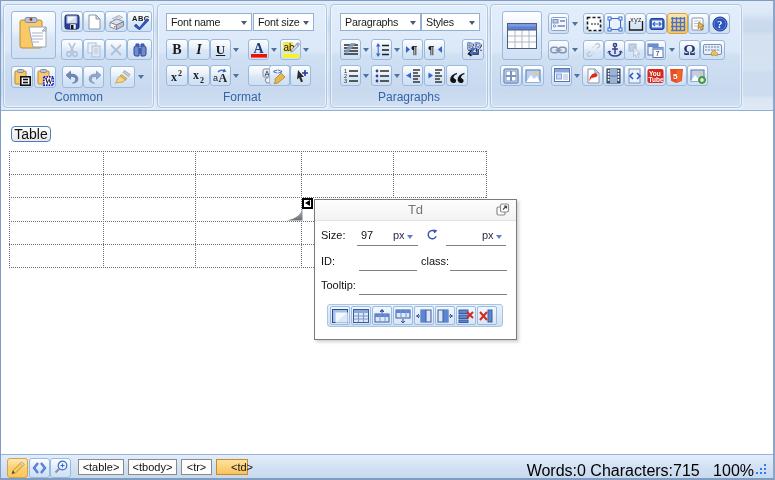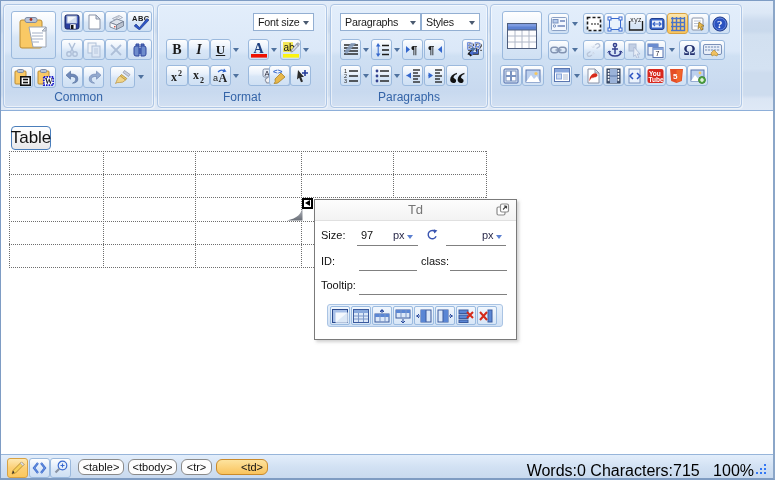--- a/index.html
+++ b/index.html
@@ -42,21 +42,21 @@
 #edit { position:absolute; left:0; top:111px; width:773px; height:342px; background:#fff; }
 
 #status {
   position:absolute; left:0; top:453px; width:773px; height:25px;
   background:linear-gradient(#e3eefb, #d2e1f3 50%, #c8d9ee);
   border-top:1px solid #97b5da;
 }
 .tagbtn {
   position:absolute; top:4px; height:16px; border:1px solid #8a8a8a; background:#fdfdfd;
   font-size:11px; color:#111; display:flex; align-items:center; justify-content:center;
-  border-radius:6px;
+  border-radius:0;
 }
 .tagbtn.active { background:linear-gradient(#fde39e,#f9c35d); border-color:#c98a2c; }
 .sbtn {
   position:absolute; top:3px; width:21px; height:20px; border:1px solid #9bb9dd; border-radius:3px;
   background:linear-gradient(#fefefe, #dce9f8 55%, #cfe0f3);
   display:flex; align-items:center; justify-content:center;
 }
 .sbtn.active { background:linear-gradient(#fee9b4 0%,#fcd077 50%,#fbc85e 100%); border-color:#d8a243; }
 #stats { position:absolute; right:20px; top:7px; font-size:16px; color:#000; }
 .hline { position:absolute; left:0; width:478px; height:1px; background:repeating-linear-gradient(90deg,#6e6e6e 0 1px,transparent 1px 2px); }
@@ -215,20 +215,21 @@
           <path d="M7.5 5.5 L12.8 9.5 L11.5 11 L6.2 7 Z" fill="#e8c868" stroke="#a8822a" stroke-width="0.7"></path>
           <path d="M6.2 7 L11.5 11 Q9 14 5.5 13.5 Q3 13.2 1.5 14.5 Q2.5 12.5 3.2 10.5 Q4 8 6.2 7 Z" fill="#f0d488" stroke="#b89040" stroke-width="0.7"></path>
         </svg>
       </div>
       <div class="btn noborder" style="left:131px; top:61px; width:12px; height:22px;">
           <div class="arr"></div>
         </div>
     </div>
     <div class="group" id="g-format" style="left:156px; width:170px;">
         <div class="glabel">Format</div>
+      <div class="dd" style="left:8px; top:8px; width:86px;">Font name<div class="arr"></div></div>
       <div class="dd" style="left:95px; top:8px; width:61px;">Font size<div class="arr"></div></div>
 
       <div class="btn" style="left:8px; top:34px; width:22px; height:21px;">
           <span class="txticon" style="font-size:14px;">B</span>
         </div>
       <div class="btn" style="left:30px; top:34px; width:22px; height:21px;">
           <span class="txticon" style="font-size:14px; font-style:italic;">I</span>
         </div>
       <div class="btn" style="left:52px; top:34px; width:21px; height:21px;">
           <span class="txticon" style="font-size:13px; text-decoration:underline;">U</span>
@@ -688,21 +689,21 @@
           <path d="M1 13 L5 7 L8 10.5 L10 8.5 L13 13 Z" fill="#fff"></path>
           <circle cx="10" cy="5" r="1.4" fill="#f6c860"></circle>
           <circle cx="12" cy="12" r="3.4" fill="#58b048" stroke="#3a8030"></circle>
           <path d="M12 10 v4 M10 12 h4" stroke="#fff" stroke-width="1.2"></path>
         </svg>
       </div>
     </div>
   </div>
   <div id="edit">
 
-    <div style="position:absolute; left:10px; top:14px; width:40px; height:24px; border:1px solid #4a7ebb; border-radius:4px 4px 4px 4px; background:linear-gradient(#ffffff,#e8e8ea); font-size:17px; color:#111; display:flex; align-items:center; justify-content:center;">Table</div>
+    <div style="position:absolute; left:10px; top:14px; width:40px; height:16px; border:1px solid #4a7ebb; border-radius:4px 4px 4px 4px; background:linear-gradient(#ffffff,#e8e8ea); font-size:14px; color:#111; display:flex; align-items:center; justify-content:center;">Table</div>
 
     <div id="ttable" style="position:absolute; left:8px; top:39px; width:478px; height:117px;">
       <div class="hline" style="top:0;"></div>
       <div class="hline" style="top:23px;"></div>
       <div class="hline" style="top:46px;"></div>
       <div class="hline" style="top:70px;"></div>
       <div class="hline" style="top:93px;"></div>
       <div class="hline" style="top:116px;"></div>
       <div class="vline" style="left:0;"></div>
       <div class="vline" style="left:94px;"></div>
@@ -845,21 +846,21 @@
     <div class="sbtn" style="left:49px;">
       <svg width="16" height="16" viewBox="0 0 16 16">
         <circle cx="9.5" cy="5.5" r="4.3" fill="#e8f0fa" stroke="#3a6ad0" stroke-width="1.2"></circle>
         <path d="M9.5 3.5 v4 M7.5 5.5 h4" stroke="#3a6ad0" stroke-width="1.1"></path>
         <line x1="6.3" y1="8.7" x2="2.5" y2="12.5" stroke="#8a94a4" stroke-width="2.2"></line>
       </svg>
     </div>
     <div class="tagbtn" style="left:77px; width:46px;">&lt;table&gt;</div>
     <div class="tagbtn" style="left:127px; width:49px;">&lt;tbody&gt;</div>
     <div class="tagbtn" style="left:180px; width:31px;">&lt;tr&gt;</div>
-    <div class="tagbtn active" style="left:215px; width:52px;padding-left:20px;">&lt;td&gt;</div>
+    <div class="tagbtn active" style="left:215px; width:32px;padding-left:20px;">&lt;td&gt;</div>
     <div id="stats">Words:0 Characters:715&nbsp;&nbsp;&nbsp;100%</div>
     <svg style="position:absolute; right:6px; bottom:3px;" width="13" height="13" viewBox="0 0 13 13">
       <g fill="#3377f4">
         <rect x="9" y="1" width="2" height="2"></rect>
           <rect x="9" y="5" width="2" height="2"></rect>
           <rect x="9" y="9" width="2" height="2"></rect>
         <rect x="5" y="5" width="2" height="2"></rect>
           <rect x="5" y="9" width="2" height="2"></rect>
         <rect x="1" y="9" width="2" height="2"></rect>
       </g>

